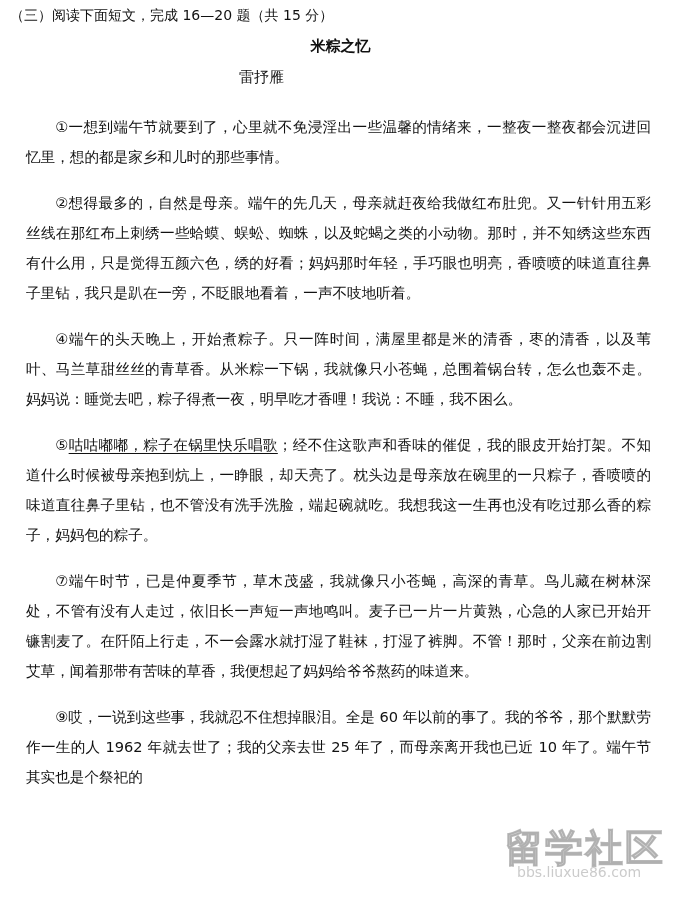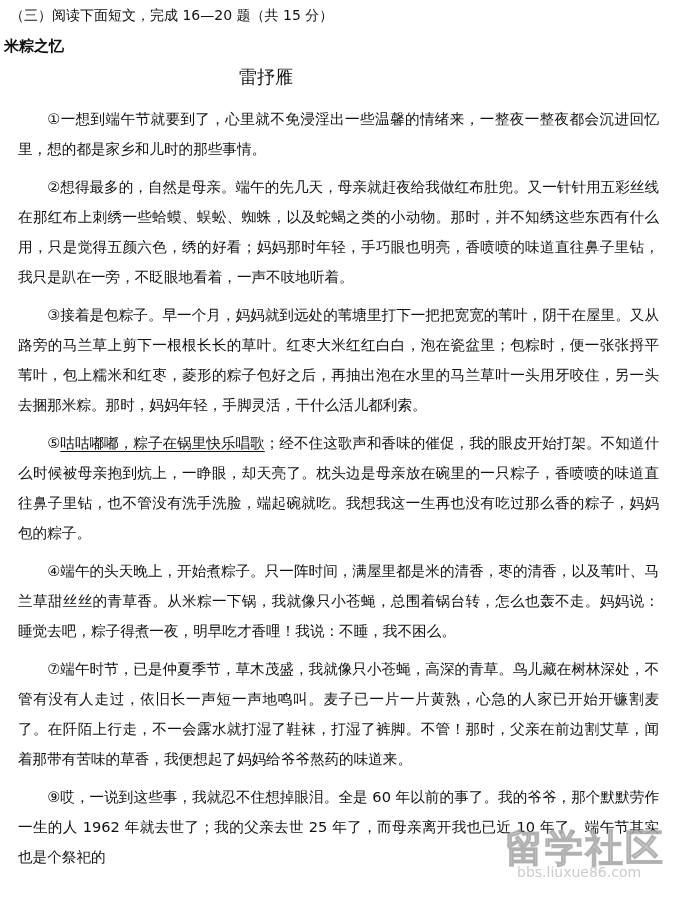--- a/index.html
+++ b/index.html
@@ -7,32 +7,32 @@
     width: 677px; height: 899px; overflow: hidden; position: relative;
     font-family: "DejaVu Sans", "Liberation Sans", sans-serif;
     color: #111111;
   }
   .page { position: absolute; left: 0; top: 0; width: 677px; height: 899px; }
   .header-line {
     position: absolute; left: 10px; top: 6px;
     font-size: 14px; line-height: 18px; letter-spacing: 0px; white-space: nowrap;
   }
   .title {
-    position: absolute; left: 0; width: 677px; top: 36px; text-align: left;
+    position: absolute; left: 0; width: 677px; top: 36px; text-align: center;
     font-size: 15px; font-weight: bold; line-height: 20px; padding-left: 4px; box-sizing: border-box;
   }
   .author {
     position: absolute; left: 239px; top: 67px;
-    font-size: 18px; line-height: 20px; white-space: nowrap;
+    font-size: 15px; line-height: 20px; white-space: nowrap;
   }
   .body {
     position: absolute; left: 10px; top: 96px; width: 657px;
     font-size: 14.6px; line-height: 30px; text-align: justify;
   }
-  .para { margin: 8px; text-indent: 2em; }
+  .para { margin: 16px; text-indent: 2em; }
   .para .ul { text-decoration: underline; text-underline-offset: 3px; }
   .watermark {
     position: absolute; left: 505px; top: 828px; width: 170px; height: 60px;
     pointer-events: none;
   }
   .wm-big {
     position: absolute; left: 0; top: 0; font-size: 38px; font-weight: bold; letter-spacing: 2px;
     color: rgba(200,200,200,0.75); -webkit-text-stroke: 1px rgba(150,150,150,0.6);
     white-space: nowrap; line-height: 40px; text-align: center;
   }
@@ -45,23 +45,22 @@
 <body>
 
 <div class="page">
   <div class="header-line">（三）阅读下面短文，完成 16—20 题（共 15 分）</div>
   <div class="title">米粽之忆</div>
   <div class="author">雷抒雁</div>
 
   <div class="body">
     <p class="para">①一想到端午节就要到了，心里就不免浸淫出一些温馨的情绪来，一整夜一整夜都会沉进回忆里，想的都是家乡和儿时的那些事情。</p>
     <p class="para">②想得最多的，自然是母亲。端午的先几天，母亲就赶夜给我做红布肚兜。又一针针用五彩丝线在那红布上刺绣一些蛤蟆、蜈蚣、蜘蛛，以及蛇蝎之类的小动物。那时，并不知绣这些东西有什么用，只是觉得五颜六色，绣的好看；妈妈那时年轻，手巧眼也明亮，香喷喷的味道直往鼻子里钻，我只是趴在一旁，不眨眼地看着，一声不吱地听着。</p>
-    <p class="para">③接着是包粽子。早一个月，妈妈就到远处的苇塘里打下一把把宽宽的苇叶，阴干在屋里。又从路旁的马兰草上剪下一根根长长的草叶。红枣大米红红白白，泡在瓷盆里；包粽时，便一张张捋平苇叶，包上糯米和红枣，菱形的粽子包好之后，再抽出泡在水里的马兰草叶一头用牙咬住，另一头去捆那米粽。那时，妈妈年轻，手脚灵活，干什么活儿都利索。</p>
+    <p class="para">④端午的头天晚上，开始煮粽子。只一阵时间，满屋里都是米的清香，枣的清香，以及苇叶、马兰草甜丝丝的青草香。从米粽一下锅，我就像只小苍蝇，总围着锅台转，怎么也轰不走。妈妈说：睡觉去吧，粽子得煮一夜，明早吃才香哩！我说：不睡，我不困么。</p>
     <p class="para"><span>⑤</span><span class="ul">咕咕嘟嘟，粽子在锅里快乐唱歌</span><span>；经不住这歌声和香味的催促，我的眼皮开始打架。不知道什么时候被母亲抱到炕上，一睁眼，却天亮了。枕头边是母亲放在碗里的一只粽子，香喷喷的味道直往鼻子里钻，也不管没有洗手洗脸，端起碗就吃。我想我这一生再也没有吃过那么香的粽子，妈妈包的粽子。</span></p>
-    <p class="para">④端午的头天晚上，开始煮粽子。只一阵时间，满屋里都是米的清香，枣的清香，以及苇叶、马兰草甜丝丝的青草香。从米粽一下锅，我就像只小苍蝇，总围着锅台转，怎么也轰不走。妈妈说：睡觉去吧，粽子得煮一夜，明早吃才香哩！我说：不睡，我不困么。</p>
     <p class="para">⑦端午时节，已是仲夏季节，草木茂盛，我就像只小苍蝇，高深的青草。鸟儿藏在树林深处，不管有没有人走过，依旧长一声短一声地鸣叫。麦子已一片一片黄熟，心急的人家已开始开镰割麦了。在阡陌上行走，不一会露水就打湿了鞋袜，打湿了裤脚。不管！那时，父亲在前边割艾草，闻着那带有苦味的草香，我便想起了妈妈给爷爷熬药的味道来。</p>
     <p class="para">⑨哎，一说到这些事，我就忍不住想掉眼泪。全是 60 年以前的事了。我的爷爷，那个默默劳作一生的人 1962 年就去世了；我的父亲去世 25 年了，而母亲离开我也已近 10 年了。端午节其实也是个祭祀的</p>
   </div>
 
   <div class="watermark">
     <div class="wm-big">留学社区</div>
     <div class="wm-small">bbs.liuxue86.com</div>
   </div>
 </div>
 

